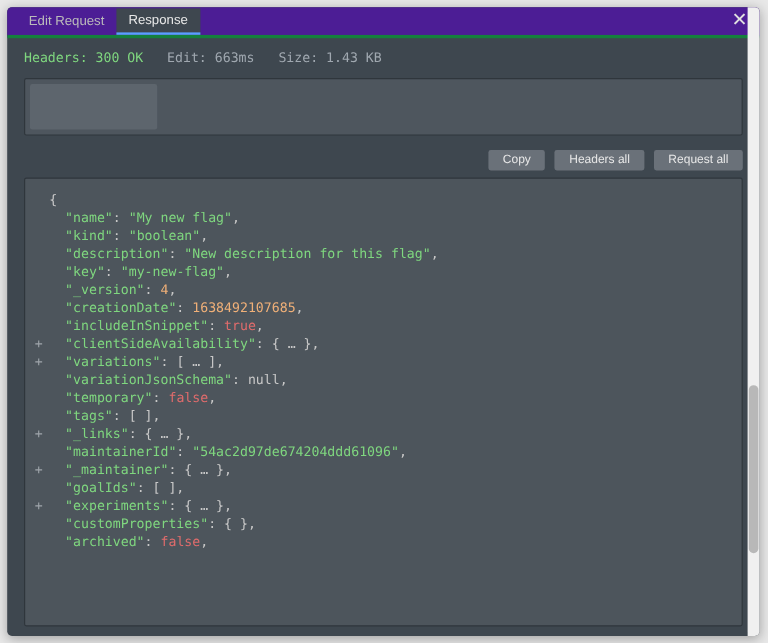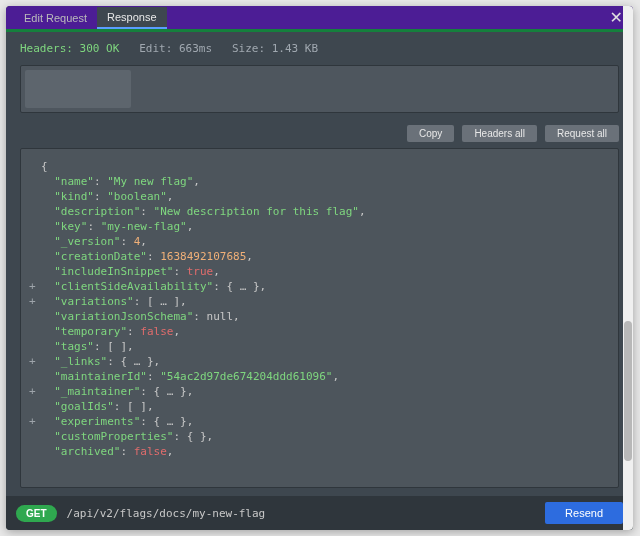--- a/index.html
+++ b/index.html
@@ -206,22 +206,17 @@
     <div class="body-toolbar">
       <button>Copy</button>
       <button>Headers all</button>
       <button>Request all</button>
     </div>
 
     <div class="json-box" id="json-box"><div><span class="gut"> </span>{</div><div><span class="gut"> </span><span>  </span><span class="k">"name"</span><span>: </span><span class="s">"My new flag"</span><span>,</span></div><div><span class="gut"> </span><span>  </span><span class="k">"kind"</span><span>: </span><span class="s">"boolean"</span><span>,</span></div><div><span class="gut"> </span><span>  </span><span class="k">"description"</span><span>: </span><span class="s">"New description for this flag"</span><span>,</span></div><div><span class="gut"> </span><span>  </span><span class="k">"key"</span><span>: </span><span class="s">"my-new-flag"</span><span>,</span></div><div><span class="gut"> </span><span>  </span><span class="k">"_version"</span><span>: </span><span class="n">4</span><span>,</span></div><div><span class="gut"> </span><span>  </span><span class="k">"creationDate"</span><span>: </span><span class="n">1638492107685</span><span>,</span></div><div><span class="gut"> </span><span>  </span><span class="k">"includeInSnippet"</span><span>: </span><span class="b">true</span><span>,</span></div><div><span class="gut">+</span><span>  </span><span class="k">"clientSideAvailability"</span><span>: { … },</span></div><div><span class="gut">+</span><span>  </span><span class="k">"variations"</span><span>: [ … ],</span></div><div><span class="gut"> </span><span>  </span><span class="k">"variationJsonSchema"</span><span>: </span><span class="nl">null</span><span>,</span></div><div><span class="gut"> </span><span>  </span><span class="k">"temporary"</span><span>: </span><span class="b">false</span><span>,</span></div><div><span class="gut"> </span><span>  </span><span class="k">"tags"</span><span>: [ ],</span></div><div><span class="gut">+</span><span>  </span><span class="k">"_links"</span><span>: { … },</span></div><div><span class="gut"> </span><span>  </span><span class="k">"maintainerId"</span><span>: </span><span class="s">"54ac2d97de674204ddd61096"</span><span>,</span></div><div><span class="gut">+</span><span>  </span><span class="k">"_maintainer"</span><span>: { … },</span></div><div><span class="gut"> </span><span>  </span><span class="k">"goalIds"</span><span>: [ ],</span></div><div><span class="gut">+</span><span>  </span><span class="k">"experiments"</span><span>: { … },</span></div><div><span class="gut"> </span><span>  </span><span class="k">"customProperties"</span><span>: { },</span></div><div><span class="gut"> </span><span>  </span><span class="k">"archived"</span><span>: </span><span class="b">false</span><span>,</span></div></div>
 
   </div>
 
-  <div class="footer">
-    <span class="method-pill">GET</span>
-    <span class="url">/api/v2/flags/docs/my-new-flag</span>
-    <button class="resend">Resend</button>
-  </div>
 
   <div class="scrollbar-fake">
     <div class="scrollbar-thumb"></div>
   </div>
 </div>
 
 </body></html>

